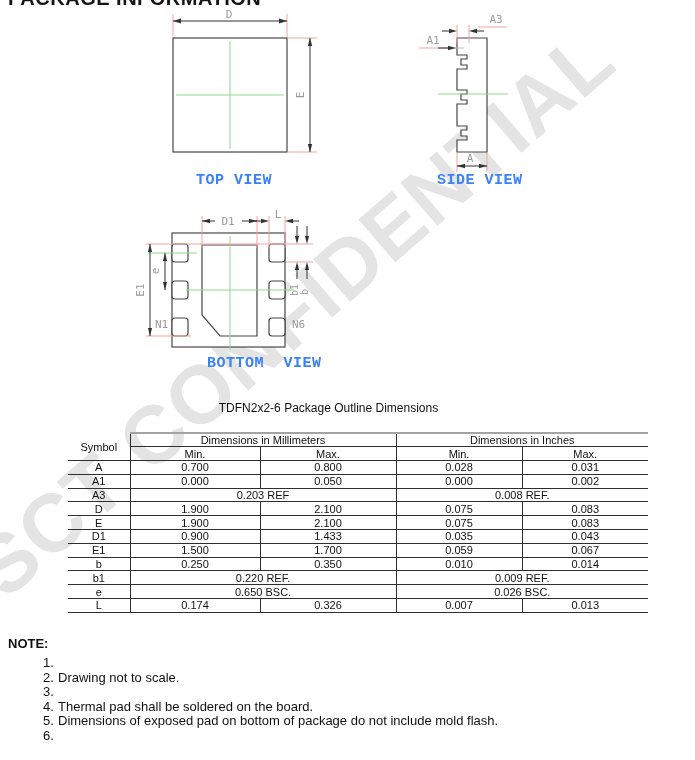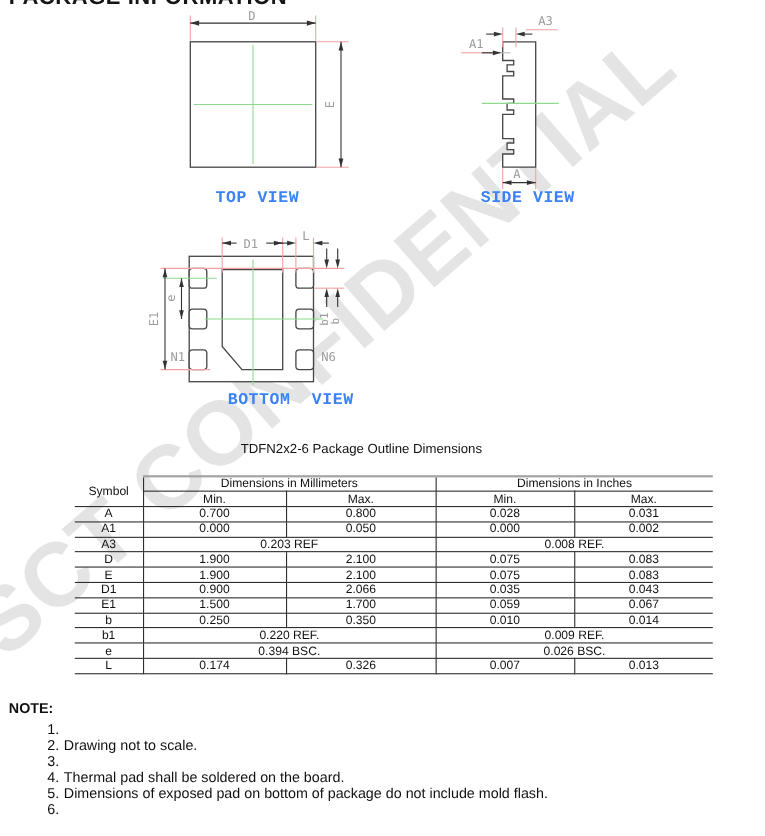--- a/index.html
+++ b/index.html
@@ -255,21 +255,21 @@
       <tr>
         <td class="br bb">E</td>
         <td class="br bb">1.900</td>
         <td class="br bb">2.100</td>
         <td class="br bb">0.075</td>
         <td class="bb">0.083</td>
       </tr>
       <tr>
         <td class="br bb">D1</td>
         <td class="br bb">0.900</td>
-        <td class="br bb">2.066</td>
+        <td class="br bb">1.433</td>
         <td class="br bb">0.035</td>
         <td class="bb">0.043</td>
       </tr>
       <tr>
         <td class="br bb">E1</td>
         <td class="br bb">1.500</td>
         <td class="br bb">1.700</td>
         <td class="br bb">0.059</td>
         <td class="bb">0.067</td>
       </tr>
@@ -280,21 +280,21 @@
         <td class="br bb">0.010</td>
         <td class="bb">0.014</td>
       </tr>
       <tr>
         <td class="br bb">b1</td>
         <td colspan="2" class="br bb">0.220 REF.</td>
         <td colspan="2" class="bb">0.009 REF.</td>
       </tr>
       <tr>
         <td class="br bb">e</td>
-        <td colspan="2" class="br bb">0.394 BSC.</td>
+        <td colspan="2" class="br bb">0.650 BSC.</td>
         <td colspan="2" class="bb">0.026 BSC.</td>
       </tr>
       <tr>
         <td class="br bb">L</td>
         <td class="br bb">0.174</td>
         <td class="br bb">0.326</td>
         <td class="br bb">0.007</td>
         <td class="bb">0.013</td>
       </tr>
     </tbody>

